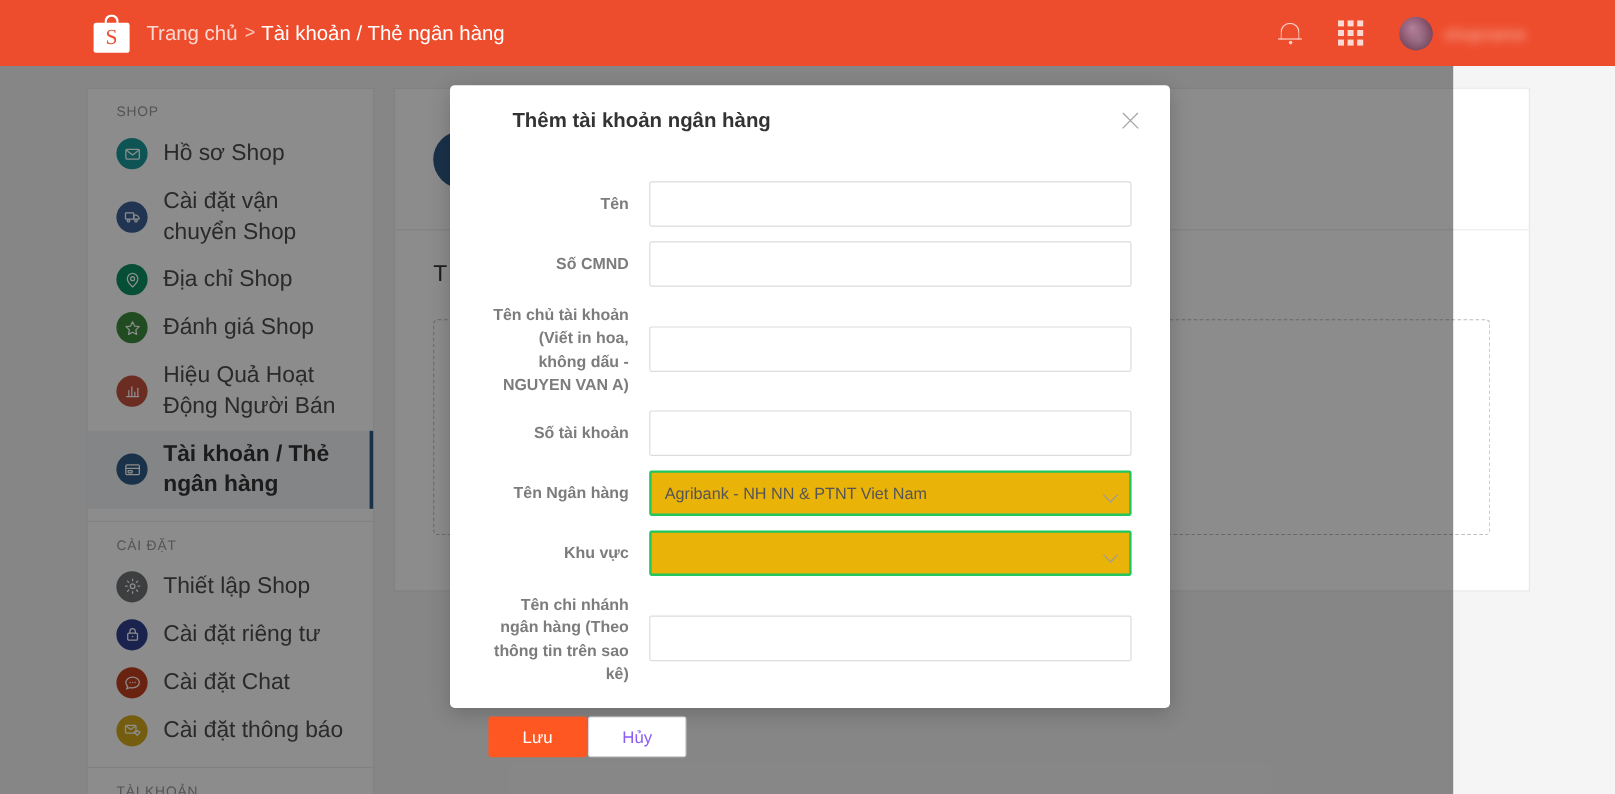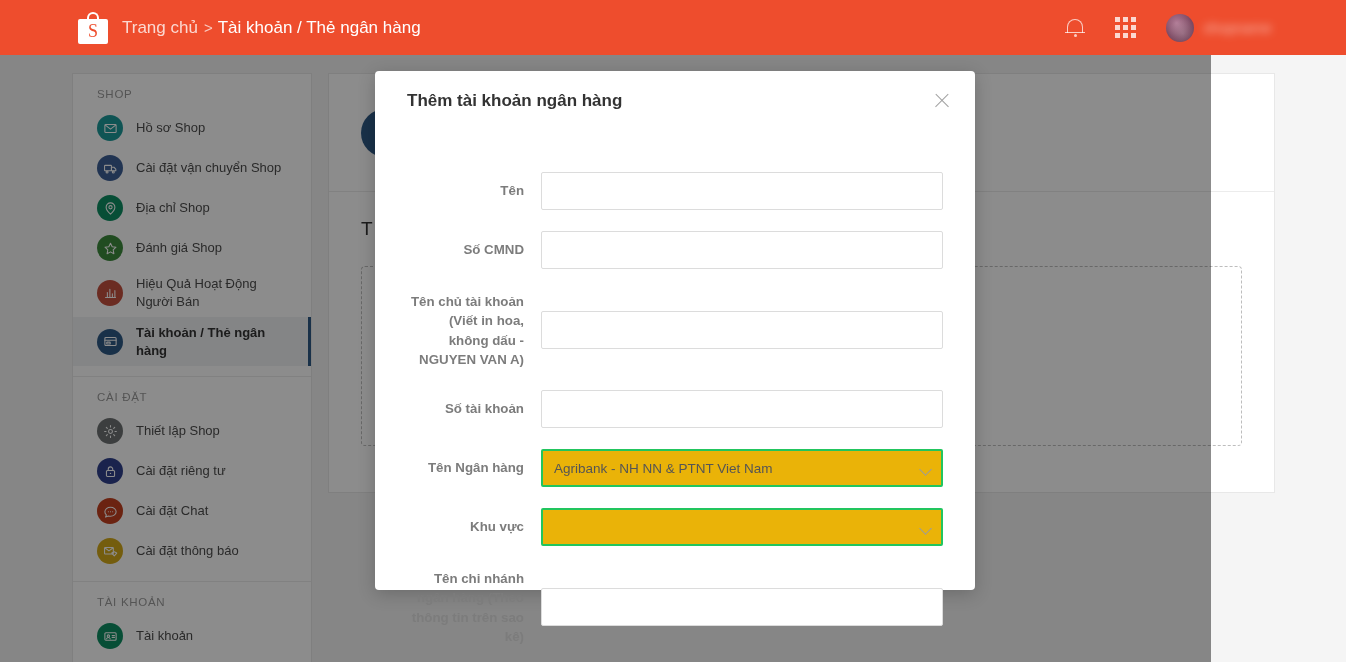--- a/index.html
+++ b/index.html
@@ -105,21 +105,21 @@
   .side-group.last { border-bottom: none; }
   .side-title {
     font-size: 11.5px; letter-spacing: .7px;
     color: #9a9a9a; padding: 0 0 8px 24px; text-transform: uppercase;
   }
   .side-item {
     display: flex; align-items: center; gap: 13px;
     padding: 7px 14px 7px 24px;
     position: relative; cursor: pointer;
   }
-  .side-item .txt { font-size: 13px; color: #4d4d4d; line-height: 1.35; }
+  .side-item .txt { font-size: 19px; color: #4d4d4d; line-height: 1.35; }
   .side-item.active { background: #f0f2f5; }
   .side-item.active .txt { font-weight: bold; color: #333; }
   .side-item.active:after {
     content: ""; position: absolute; right: 0; top: 0; bottom: 0;
     width: 3px; background: #2f5a86;
   }
   .cic {
     flex: none; width: 26px; height: 26px; border-radius: 50%;
     display: flex; align-items: center; justify-content: center;
   }
@@ -154,35 +154,36 @@
   .modal {
     position: absolute; top: 71px; left: 375px;
     width: 600px; height: 519px;
     background: #ffffff; border-radius: 4px;
     box-shadow: 0 4px 18px rgba(0,0,0,.2);
     z-index: 30;
   }
   .modal-head {
     height: 60px; display: flex; align-items: center;
     padding: 0 22px 0 32px;
+    margin-left: 20px;
   }
   .modal-title { font-size: 17px; font-weight: bold; color: #333; }
   .modal-x {
     margin-left: auto; width: 22px; height: 22px;
     position: relative; cursor: pointer; opacity: .55;
   }
   .modal-x:before, .modal-x:after {
     content: ""; position: absolute; top: 10px; left: 2px;
     width: 18px; height: 1.4px; background: #555;
   }
   .modal-x:before { transform: rotate(45deg); }
   .modal-x:after  { transform: rotate(-45deg); }
 
   .modal-body { padding: 20px 32px 0 32px; }
-  .frow { display: flex; align-items: center; margin-bottom: 12px; margin-top: 21px; }
+  .frow { display: flex; align-items: center; margin-bottom: 12px; }
   .frow.top { align-items: center; }
   .flabel {
     width: 134px; flex: none; text-align: right;
     padding-right: 17px; font-size: 13.3px; font-weight: bold;
     color: #7c7c7c; line-height: 1.45;
   }
   .frow.top .flabel { padding-top: 2px; }
   .finput {
     flex: 1; height: 38px;
     border: 1px solid #dcdcdc; border-radius: 2px;

